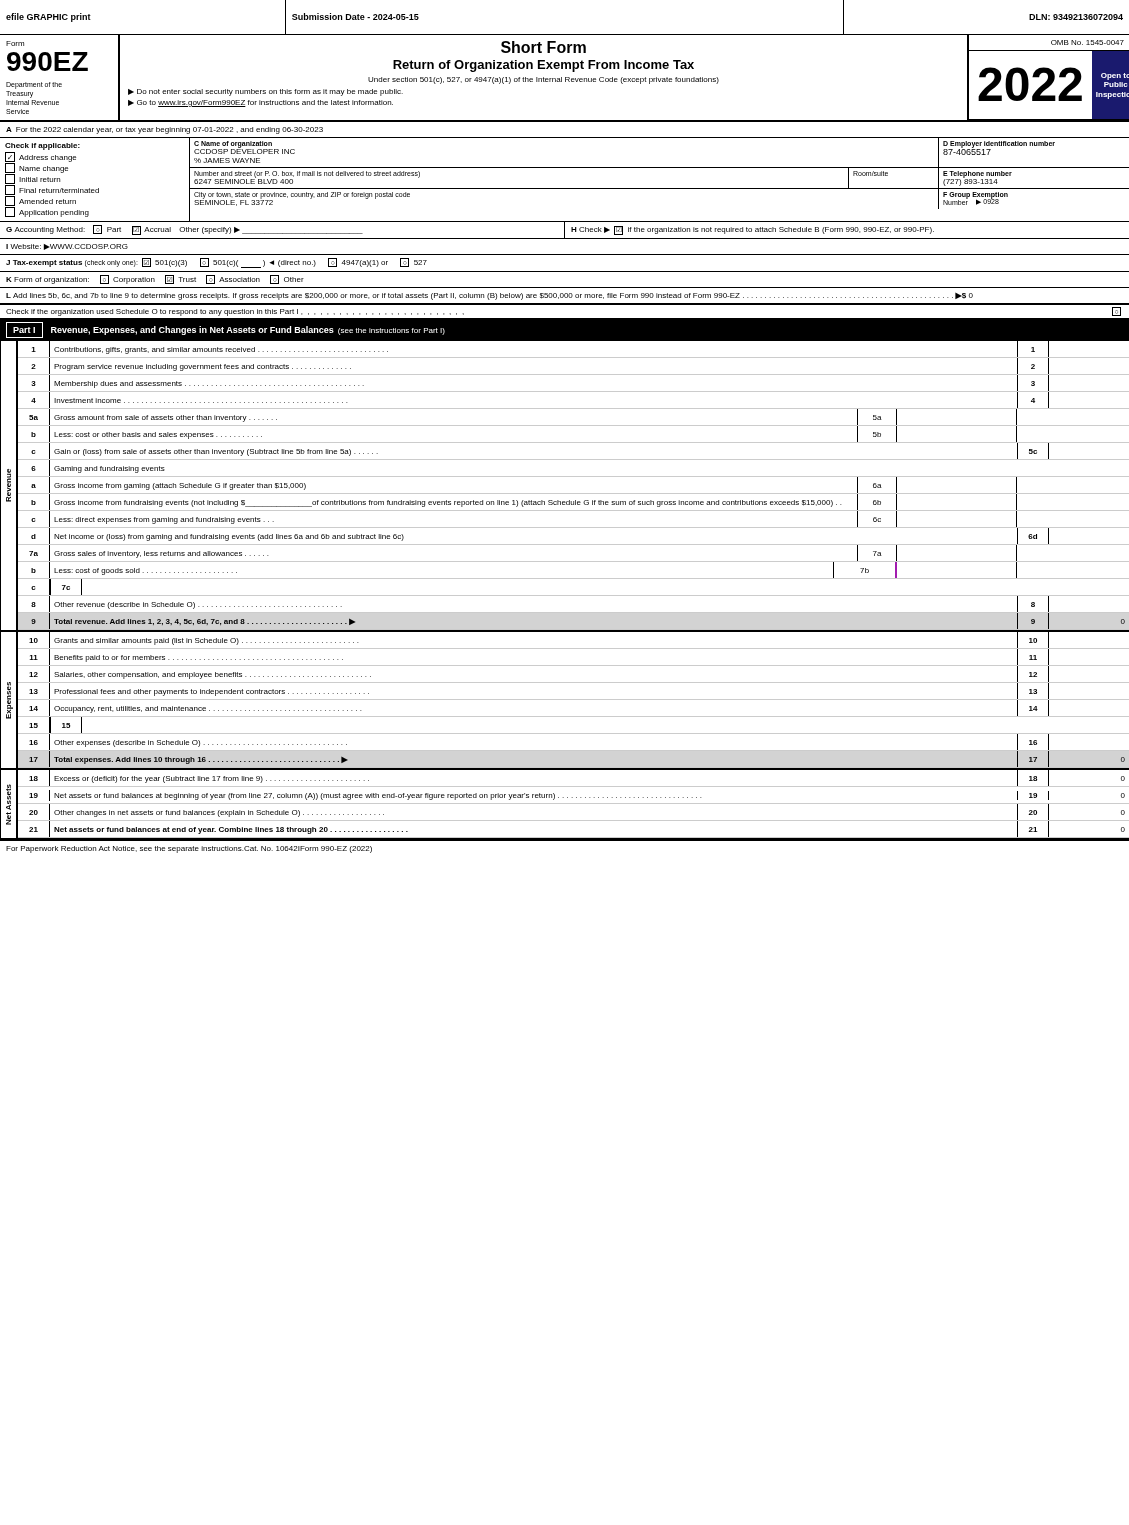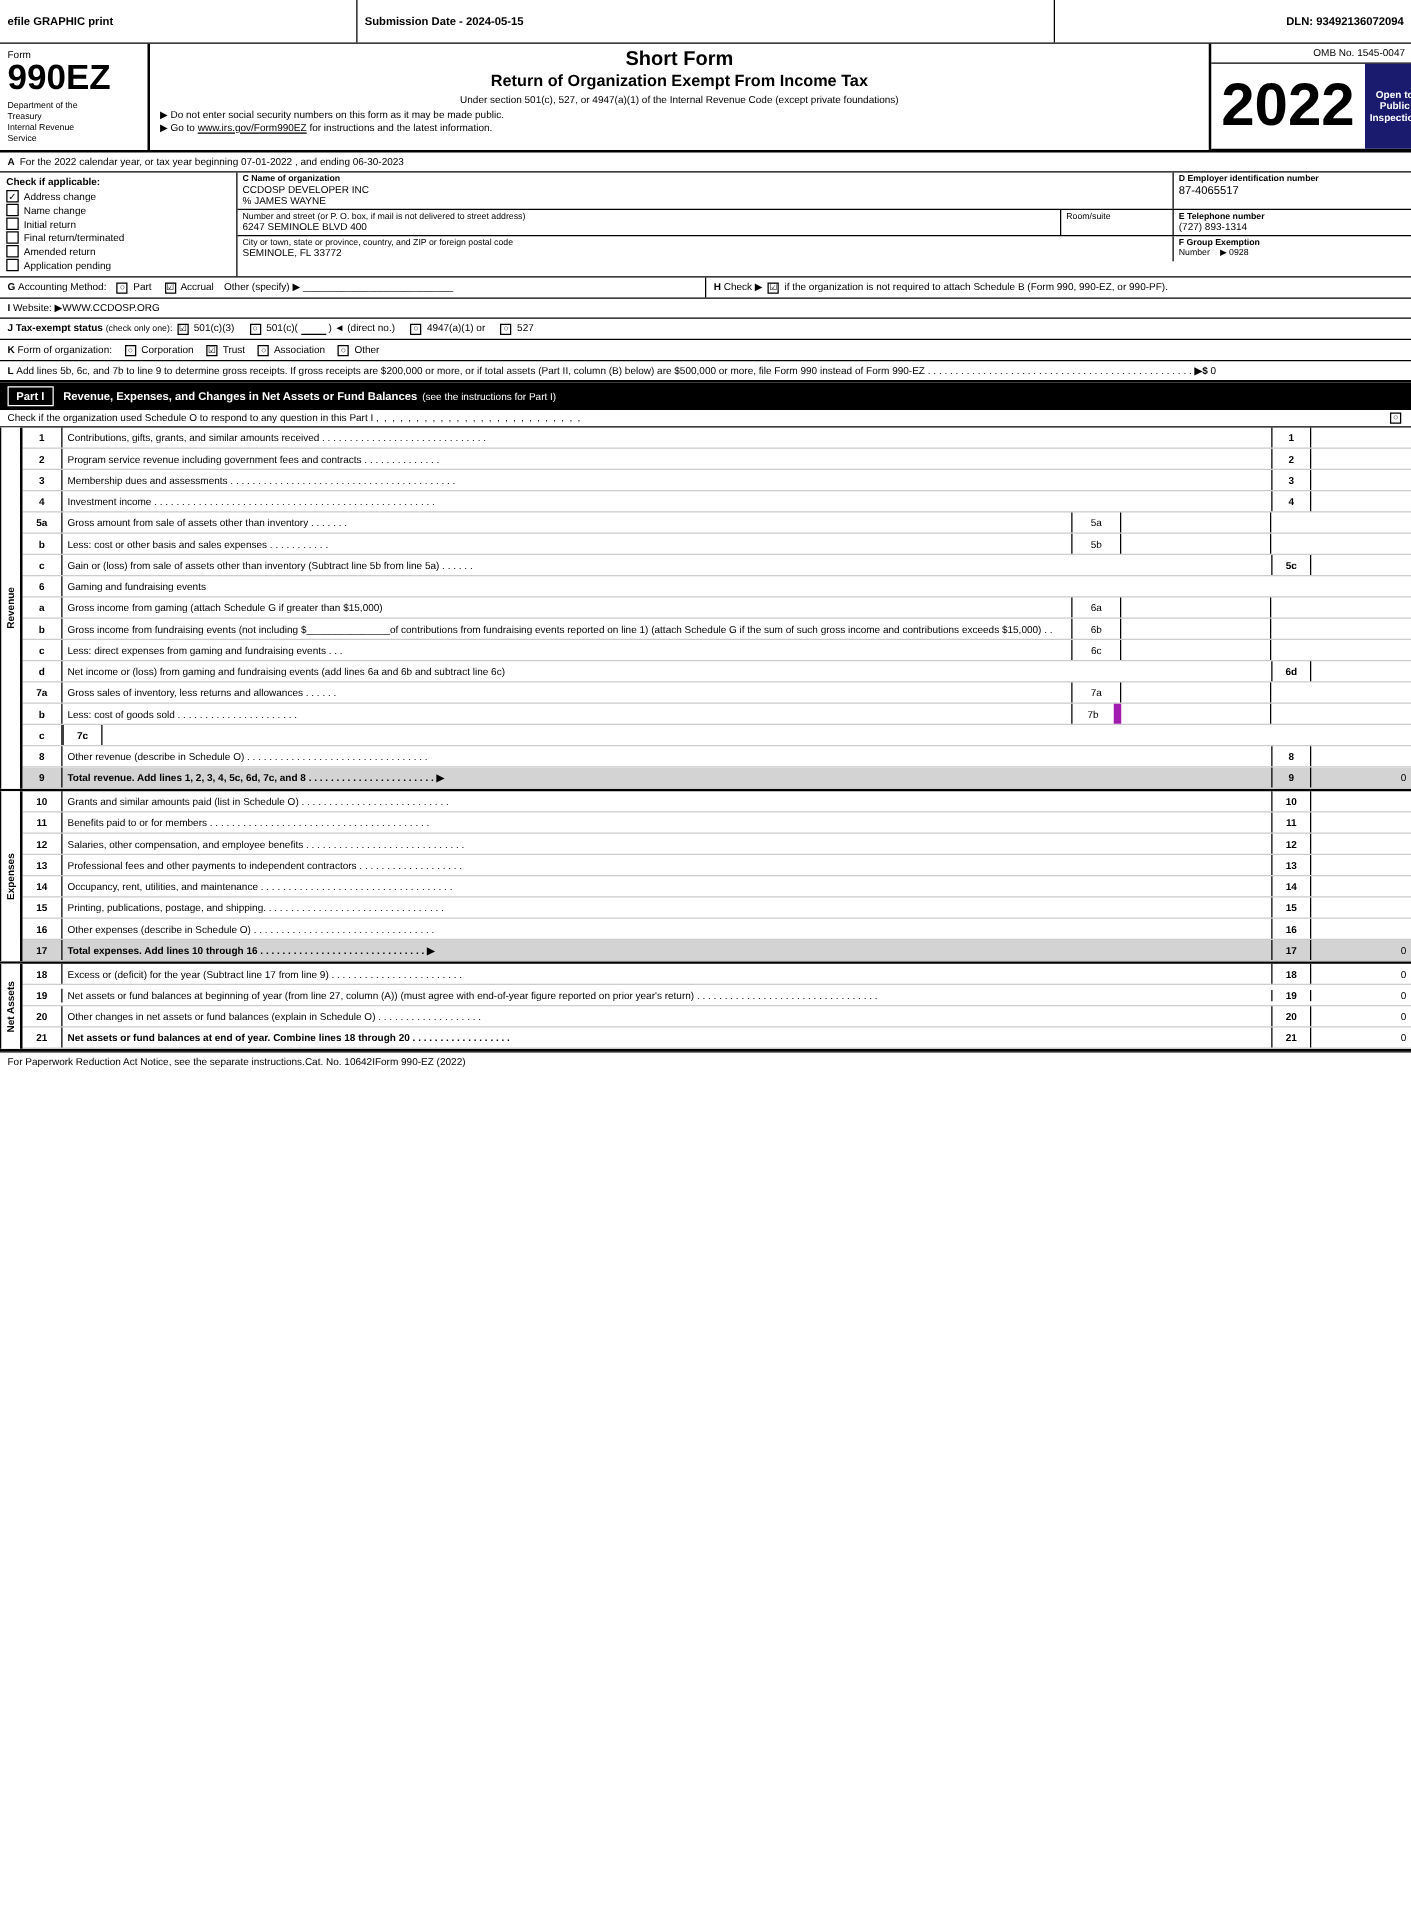--- a/index.html
+++ b/index.html
@@ -382,32 +382,32 @@
   </div>
 
   <div style="border-bottom:2px solid #000; padding:3px 6px; font-size:8px;">
     <span style="font-weight:bold;">L </span>
     <span>Add lines 5b, 6c, and 7b to line 9 to determine gross receipts. If gross receipts are $200,000 or more, or if total assets (Part II, column (B) below) are $500,000 or more, file Form 990 instead of Form 990-EZ</span>
     <span>. . . . . . . . . . . . . . . . . . . . . . . . . . . . . . . . . . . . . . . . . . . . . . . .</span>
     <span style="font-weight:bold;">▶$</span>
     <span>0</span>
   </div>
 
+  <div style="border-bottom:1px solid #000; padding:2px 6px; font-size:8px; display:flex; align-items:center;">
+    <span style="flex:1;">
+      Check if the organization used Schedule O to respond to any question in this Part I
+      <span style="letter-spacing:1px;">, , , , , , , , , , , , , , , , , , , , , , , , , ,</span>
+    </span>
+    <span class="small-box">○</span>
+  </div>
+
   <div style="background:#000; color:#fff; display:flex; align-items:center; padding:3px 6px; font-size:9px; font-weight:bold;">
     <span style="background:#000; color:white; padding:2px 6px; margin-right:8px; border:1px solid #fff;">Part I</span>
     <span>Revenue, Expenses, and Changes in Net Assets or Fund Balances</span>
     <span style="font-size:8px; font-weight:normal; margin-left:4px;">(see the instructions for Part I)</span>
-  </div>
-
-  <div style="border-bottom:1px solid #000; padding:2px 6px; font-size:8px; display:flex; align-items:center;">
-    <span style="flex:1;">
-      Check if the organization used Schedule O to respond to any question in this Part I
-      <span style="letter-spacing:1px;">, , , , , , , , , , , , , , , , , , , , , , , , , ,</span>
-    </span>
-    <span class="small-box">○</span>
   </div>
 
   <div style="display:flex; border-bottom:2px solid #000;">
 
     <div style="writing-mode:vertical-rl; text-orientation:mixed; transform:rotate(180deg); background:white; border-right:1px solid #000; border-left:2px solid #000; font-size:8px; font-weight:bold; text-align:center; padding:4px 2px; min-width:18px; display:flex; align-items:center; justify-content:center;">Revenue</div>
     <div style="flex:1;">
 
       <div id="revenue-rows">
           <div style="display:flex; border-bottom:1px solid #ccc; min-height:17px; align-items:stretch; ">
             <div style="width:32px; border-right:1px solid #000; display:flex; align-items:center; justify-content:center; font-weight:bold; font-size:8px; padding:1px; flex-shrink:0;">1</div>
@@ -495,21 +495,21 @@
             <div style="width:32px; border-right:1px solid #000; display:flex; align-items:center; justify-content:center; font-weight:bold; font-size:8px; padding:1px; flex-shrink:0;">7a</div>
             <div style="flex:1; padding:2px 4px; font-size:8px; display:flex; align-items:center; ">Gross sales of inventory, less returns and allowances . . . . . . </div>
             <div style="width:40px; border-left:1px solid #000; border-right:1px solid #000; display:flex; align-items:center; justify-content:center; font-size:8px;">7a</div>
             <div style="width:120px; display:flex; align-items:center; justify-content:flex-end; padding-right:4px; font-size:8px; border-right:1px solid #000;"></div>
             <div style="width:32px; border-left:0; display:flex; align-items:center; justify-content:center; font-weight:bold; font-size:8px;"></div>
             <div style="width:80px; display:flex; align-items:center; justify-content:flex-end; padding-right:4px; font-size:8px;"></div>
           </div>
           <div style="display:flex; border-bottom:1px solid #ccc; min-height:17px; align-items:stretch; ">
             <div style="width:32px; border-right:1px solid #000; display:flex; align-items:center; justify-content:center; font-weight:bold; font-size:8px; padding:1px; flex-shrink:0;">b</div>
             <div style="flex:1; padding:2px 4px; font-size:8px; display:flex; align-items:center; ">Less: cost of goods sold . . . . . . . . . . . . . . . . . . . . . . </div>
-            <div style="width:40px; border-left:1px solid #000; border-right:6px solid #a21caf; display:flex; align-items:center; justify-content:center; font-size:8px;">7b</div>
+            <div style="width:64px; border-left:1px solid #000; border-right:2px solid #a21caf; display:flex; align-items:center; justify-content:center; font-size:8px;font-family:Liberation Mono, monospace;">7b</div>
             <div style="width:120px; display:flex; align-items:center; justify-content:flex-end; padding-right:4px; font-size:8px; border-right:1px solid #000;"></div>
             <div style="width:32px; border-left:0; display:flex; align-items:center; justify-content:center; font-weight:bold; font-size:8px;"></div>
             <div style="width:80px; display:flex; align-items:center; justify-content:flex-end; padding-right:4px; font-size:8px;"></div>
           </div>
           <div style="display:flex; border-bottom:1px solid #ccc; min-height:17px; align-items:stretch; ">
             <div style="width:32px; border-right:1px solid #000; display:flex; align-items:center; justify-content:center; font-weight:bold; font-size:8px; padding:1px; flex-shrink:0;">c</div>
             <div style="width:32px; border-left:1px solid #000; border-right:1px solid #000; display:flex; align-items:center; justify-content:center; font-weight:bold; font-size:8px;">7c</div>
             <div style="width:80px; border-left:0; display:flex; align-items:center; justify-content:flex-end; padding-right:4px; font-size:8px; border-left:0;"></div>
           </div>
           <div style="display:flex; border-bottom:1px solid #ccc; min-height:17px; align-items:stretch; ">
@@ -557,21 +557,20 @@
             <div style="width:80px; border-left:0; display:flex; align-items:center; justify-content:flex-end; padding-right:4px; font-size:8px; border-left:0;"></div>
           </div>
           <div style="display:flex; border-bottom:1px solid #ccc; min-height:17px; align-items:stretch; ">
             <div style="width:32px; border-right:1px solid #000; display:flex; align-items:center; justify-content:center; font-weight:bold; font-size:8px; padding:1px; flex-shrink:0;">14</div>
             <div style="flex:1; padding:2px 4px; font-size:8px; display:flex; align-items:center; ">Occupancy, rent, utilities, and maintenance . . . . . . . . . . . . . . . . . . . . . . . . . . . . . . . . . . . </div>
             <div style="width:32px; border-left:1px solid #000; border-right:1px solid #000; display:flex; align-items:center; justify-content:center; font-weight:bold; font-size:8px;">14</div>
             <div style="width:80px; border-left:0; display:flex; align-items:center; justify-content:flex-end; padding-right:4px; font-size:8px; border-left:0;"></div>
           </div>
           <div style="display:flex; border-bottom:1px solid #ccc; min-height:17px; align-items:stretch; ">
             <div style="width:32px; border-right:1px solid #000; display:flex; align-items:center; justify-content:center; font-weight:bold; font-size:8px; padding:1px; flex-shrink:0;">15</div>
-            <div style="flex:1; padding:2px 4px; font-size:8px; display:flex; align-items:center; ">Printing, publications, postage, and shipping. . . . . . . . . . . . . . . . . . . . . . . . . . . . . . . . . </div>
             <div style="width:32px; border-left:1px solid #000; border-right:1px solid #000; display:flex; align-items:center; justify-content:center; font-weight:bold; font-size:8px;">15</div>
             <div style="width:80px; border-left:0; display:flex; align-items:center; justify-content:flex-end; padding-right:4px; font-size:8px; border-left:0;"></div>
           </div>
           <div style="display:flex; border-bottom:1px solid #ccc; min-height:17px; align-items:stretch; ">
             <div style="width:32px; border-right:1px solid #000; display:flex; align-items:center; justify-content:center; font-weight:bold; font-size:8px; padding:1px; flex-shrink:0;">16</div>
             <div style="flex:1; padding:2px 4px; font-size:8px; display:flex; align-items:center; ">Other expenses (describe in Schedule O) . . . . . . . . . . . . . . . . . . . . . . . . . . . . . . . . . </div>
             <div style="width:32px; border-left:1px solid #000; border-right:1px solid #000; display:flex; align-items:center; justify-content:center; font-weight:bold; font-size:8px;">16</div>
             <div style="width:80px; border-left:0; display:flex; align-items:center; justify-content:flex-end; padding-right:4px; font-size:8px; border-left:0;"></div>
           </div>
           <div style="display:flex; border-bottom:1px solid #ccc; min-height:17px; align-items:stretch; background:#d3d3d3;">

